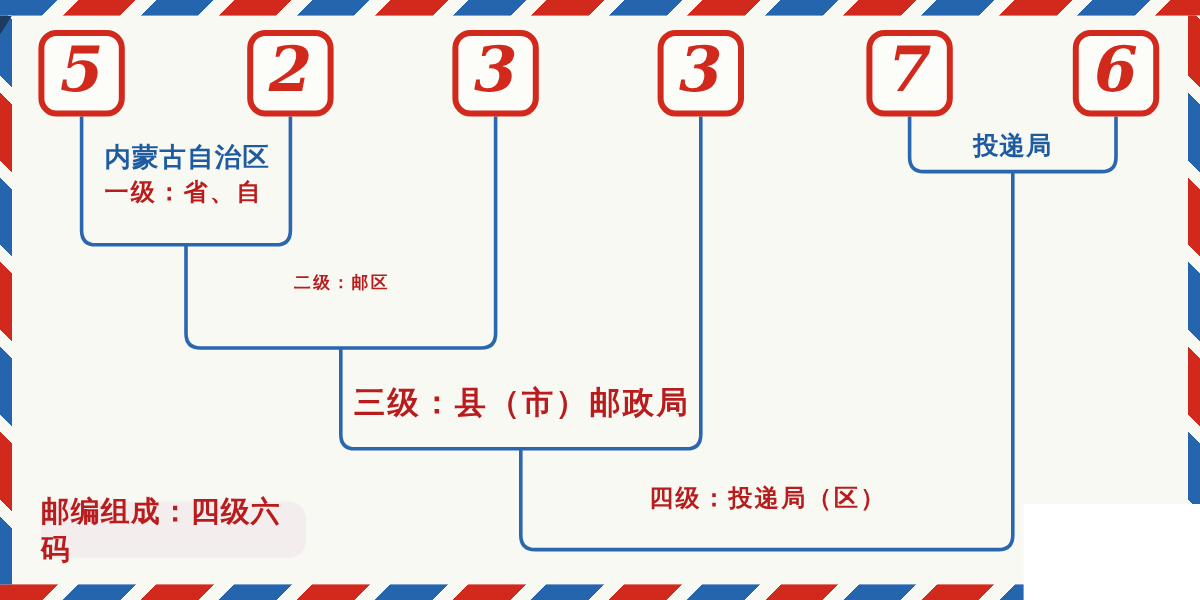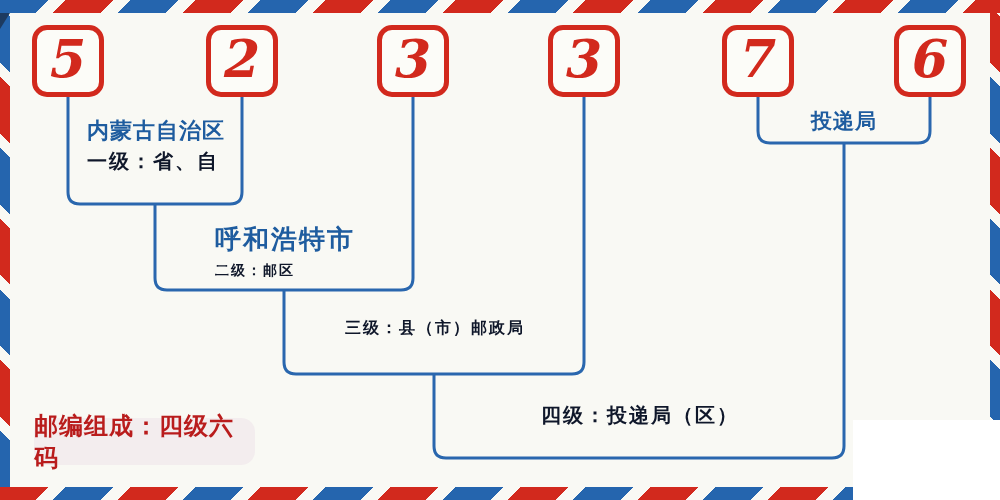--- a/index.html
+++ b/index.html
@@ -49,27 +49,27 @@
     padding-bottom:4px;
   }
   
   .connectors{position:absolute;left:0;top:0;z-index:3;}
   
   .label-block{
     position:absolute;z-index:4;text-align:left;transform:translateX(-50%);
     white-space:nowrap;
   }
   .name-blue{color:#1e5c9f;font-weight:bold;}
-  .desc-red{color:#0f172a;font-weight:bold;letter-spacing:2px;}
+  .desc-red{color:#b91c1c;font-weight:bold;letter-spacing:2px;}
   .lvl1-name{font-size:22px;letter-spacing:1px;}
   .lvl1-desc{font-size:20px;line-height:25px;margin-top:3px;}
   .lvl2-name{font-size:26px;letter-spacing:2px;}
   .lvl2-desc{font-size:14px;margin-top:5px;}
   .lvl3-name{font-size:19px;letter-spacing:1px;}
-  .lvl3-desc{font-size:16px;margin-top:7px;}
+  .lvl3-desc{font-size:26px;margin-top:7px;}
   .lvl4-name{font-size:21px;letter-spacing:2px;}
   .lvl4-desc{font-size:20px;margin-top:12px;}
   .delivery-label{font-size:21px;letter-spacing:1px;}
   
   .badge{
     position:absolute;left:34px;top:418px;width:221px;height:47px;z-index:4;
     background:#f3edee;border-radius:14px;
     display:flex;align-items:center;justify-content:center;
   }
   .badge-text{
@@ -105,21 +105,20 @@
       <path d="M758,97 L758,131 Q758,143 770,143 L918,143 Q930,143 930,131 L930,97"></path>
     </g>
   </svg>
 
   <div class="label-block" style="left:156px;top:116px;">
     <div class="name-blue lvl1-name">内蒙古自治区</div>
     <div class="desc-red lvl1-desc">一级：省、自</div>
   </div>
 
   <div class="label-block" style="left:285px;top:222px;">
-    <div class="name-blue lvl2-name">呼和浩特市</div>
     <div class="desc-red lvl2-desc">二级：邮区</div>
   </div>
 
   <div class="label-block" style="left:435px;top:311px;">
     <div class="desc-red lvl3-desc">三级：县（市）邮政局</div>
   </div>
 
   <div class="label-block" style="left:640px;top:390px;">
     <div class="desc-red lvl4-desc">四级：投递局（区）</div>
   </div>

